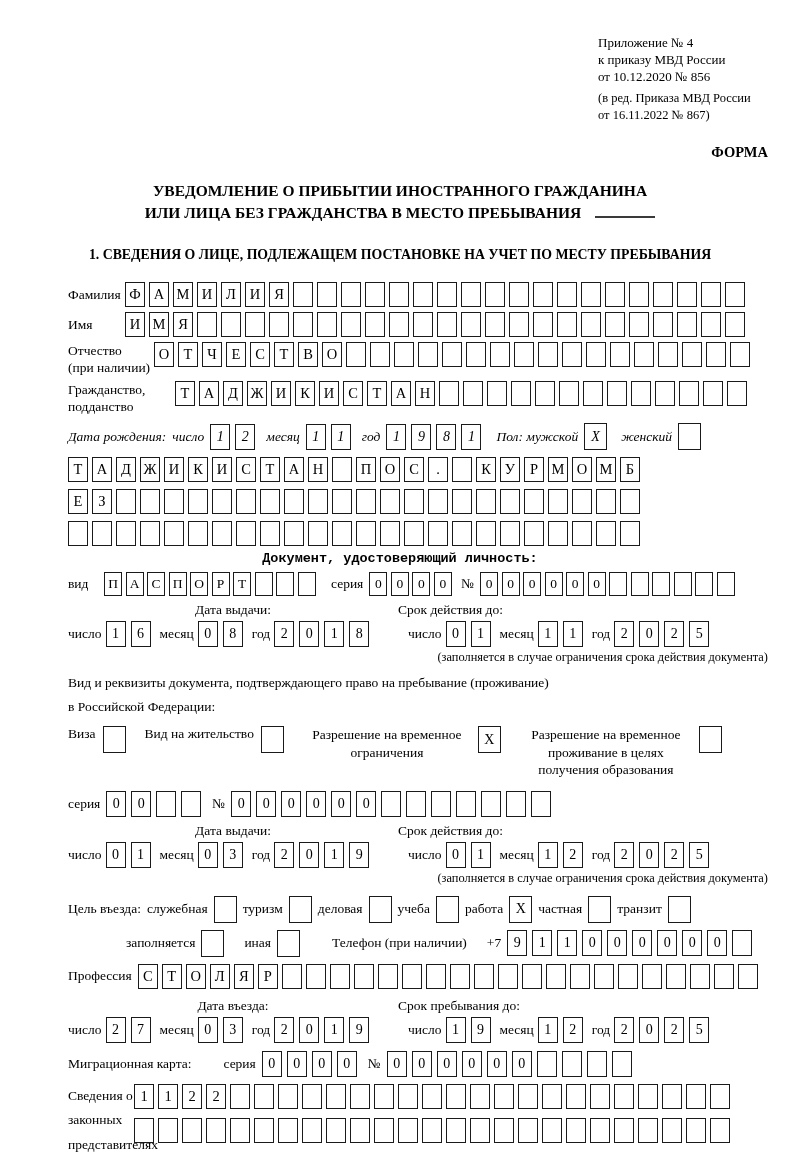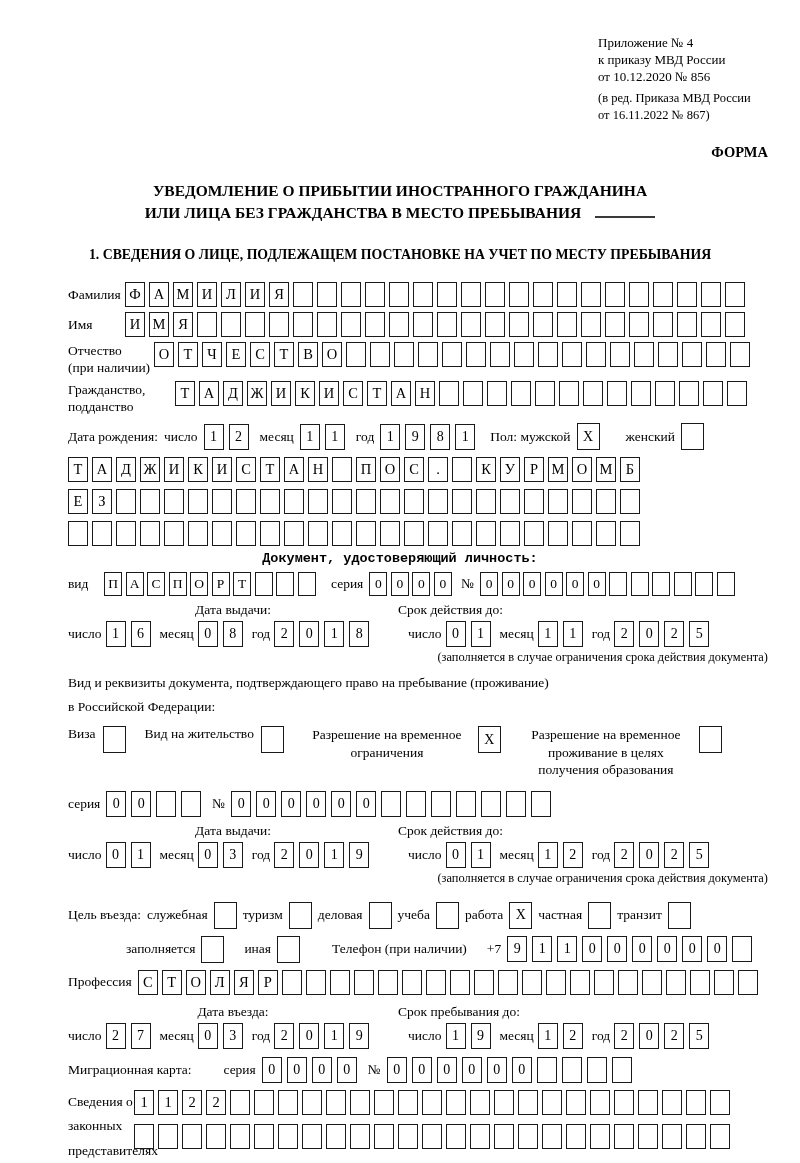--- a/index.html
+++ b/index.html
@@ -231,42 +231,42 @@
           <span class="cell"></span>
           <span class="cell"></span>
           <span class="cell"></span>
           <span class="cell"></span>
           <span class="cell"></span>
           <span class="cell"></span>
           <span class="cell"></span>
         </div>
     </div>
 
-    <div class="row g6" style="margin-top:8px;">
+    <div class="row g6" style="margin-top:8px;font-style:italic;">
       <div class="lbl">Дата рождения:</div>
       <div class="lbl">число</div>
       <div class="cells dt">
           <span class="cell">1</span>
           <span class="cell">2</span>
         </div>
       <div class="lbl">месяц</div>
       <div class="cells dt">
           <span class="cell">1</span>
           <span class="cell">1</span>
         </div>
       <div class="lbl">год</div>
       <div class="cells dt">
           <span class="cell">1</span>
           <span class="cell">9</span>
           <span class="cell">8</span>
           <span class="cell">1</span>
         </div>
       <div class="lbl" style="margin-left:4px;">Пол: мужской</div>
       <span class="cb">X</span>
-      <div class="lbl" style="margin-left:20px;">женский</div>
+      <div class="lbl" style="margin-left:8px;">женский</div>
       <span class="cb"></span>
     </div>
 
     <div class="row top" style="margin-top:7px;">
       <div>
         <div class="cells mb7">
             <span class="cell">Т</span>
             <span class="cell">А</span>
             <span class="cell">Д</span>
             <span class="cell">Ж</span>
@@ -525,21 +525,21 @@
               <span class="cell">2</span>
               <span class="cell">0</span>
               <span class="cell">2</span>
               <span class="cell">5</span>
             </div>
         </div>
       </div>
       <div class="dp-note">(заполняется в случае ограничения срока действия документа)</div>
     </div>
 
-    <div class="prow" style="margin-top:16px;">
+    <div class="prow" style="margin-top:10px;">
       <div class="lbl">Цель въезда:</div>
       <div class="lbl">служебная</div>
       <span class="cb"></span>
       <div class="lbl">туризм</div>
       <span class="cb"></span>
       <div class="lbl">деловая</div>
       <span class="cb"></span>
       <div class="lbl">учеба</div>
       <span class="cb"></span>
       <div class="lbl">работа</div>

